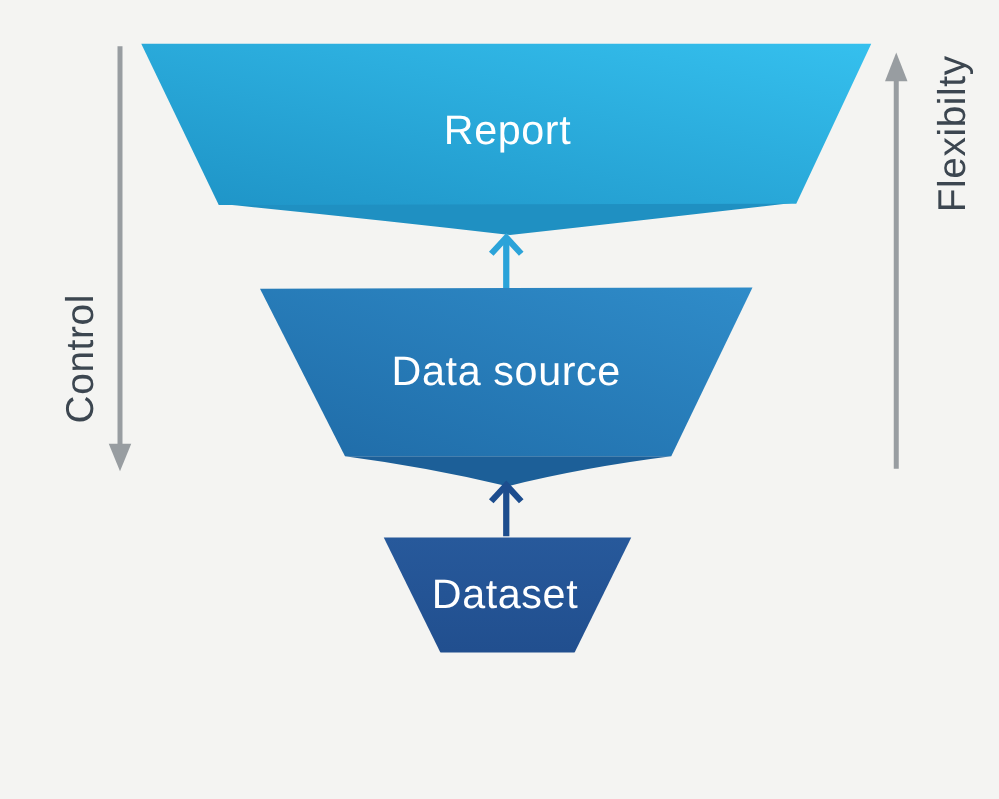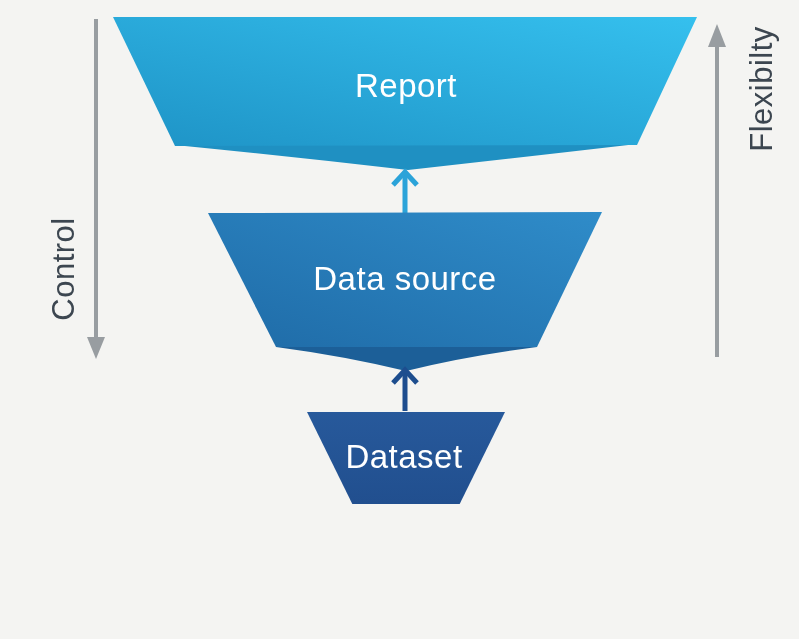--- a/index.html
+++ b/index.html
@@ -11,20 +11,21 @@
     width: 799px;
     height: 639px;
     font-family: "Liberation Sans", sans-serif;
   }
   .stage {
     position: relative;
     width: 799px;
     height: 504px;
     overflow: hidden;
     background: var(--background, #f4f4f2);
+    margin-top: 18px;
   }
   svg { display: block; }
 
   .lvl-label {
     fill: var(--label_text, #ffffff);
     font-family: "Liberation Sans", sans-serif;
     font-size: 33px;
     letter-spacing: 0.5px;
   }
   .axis-label {

